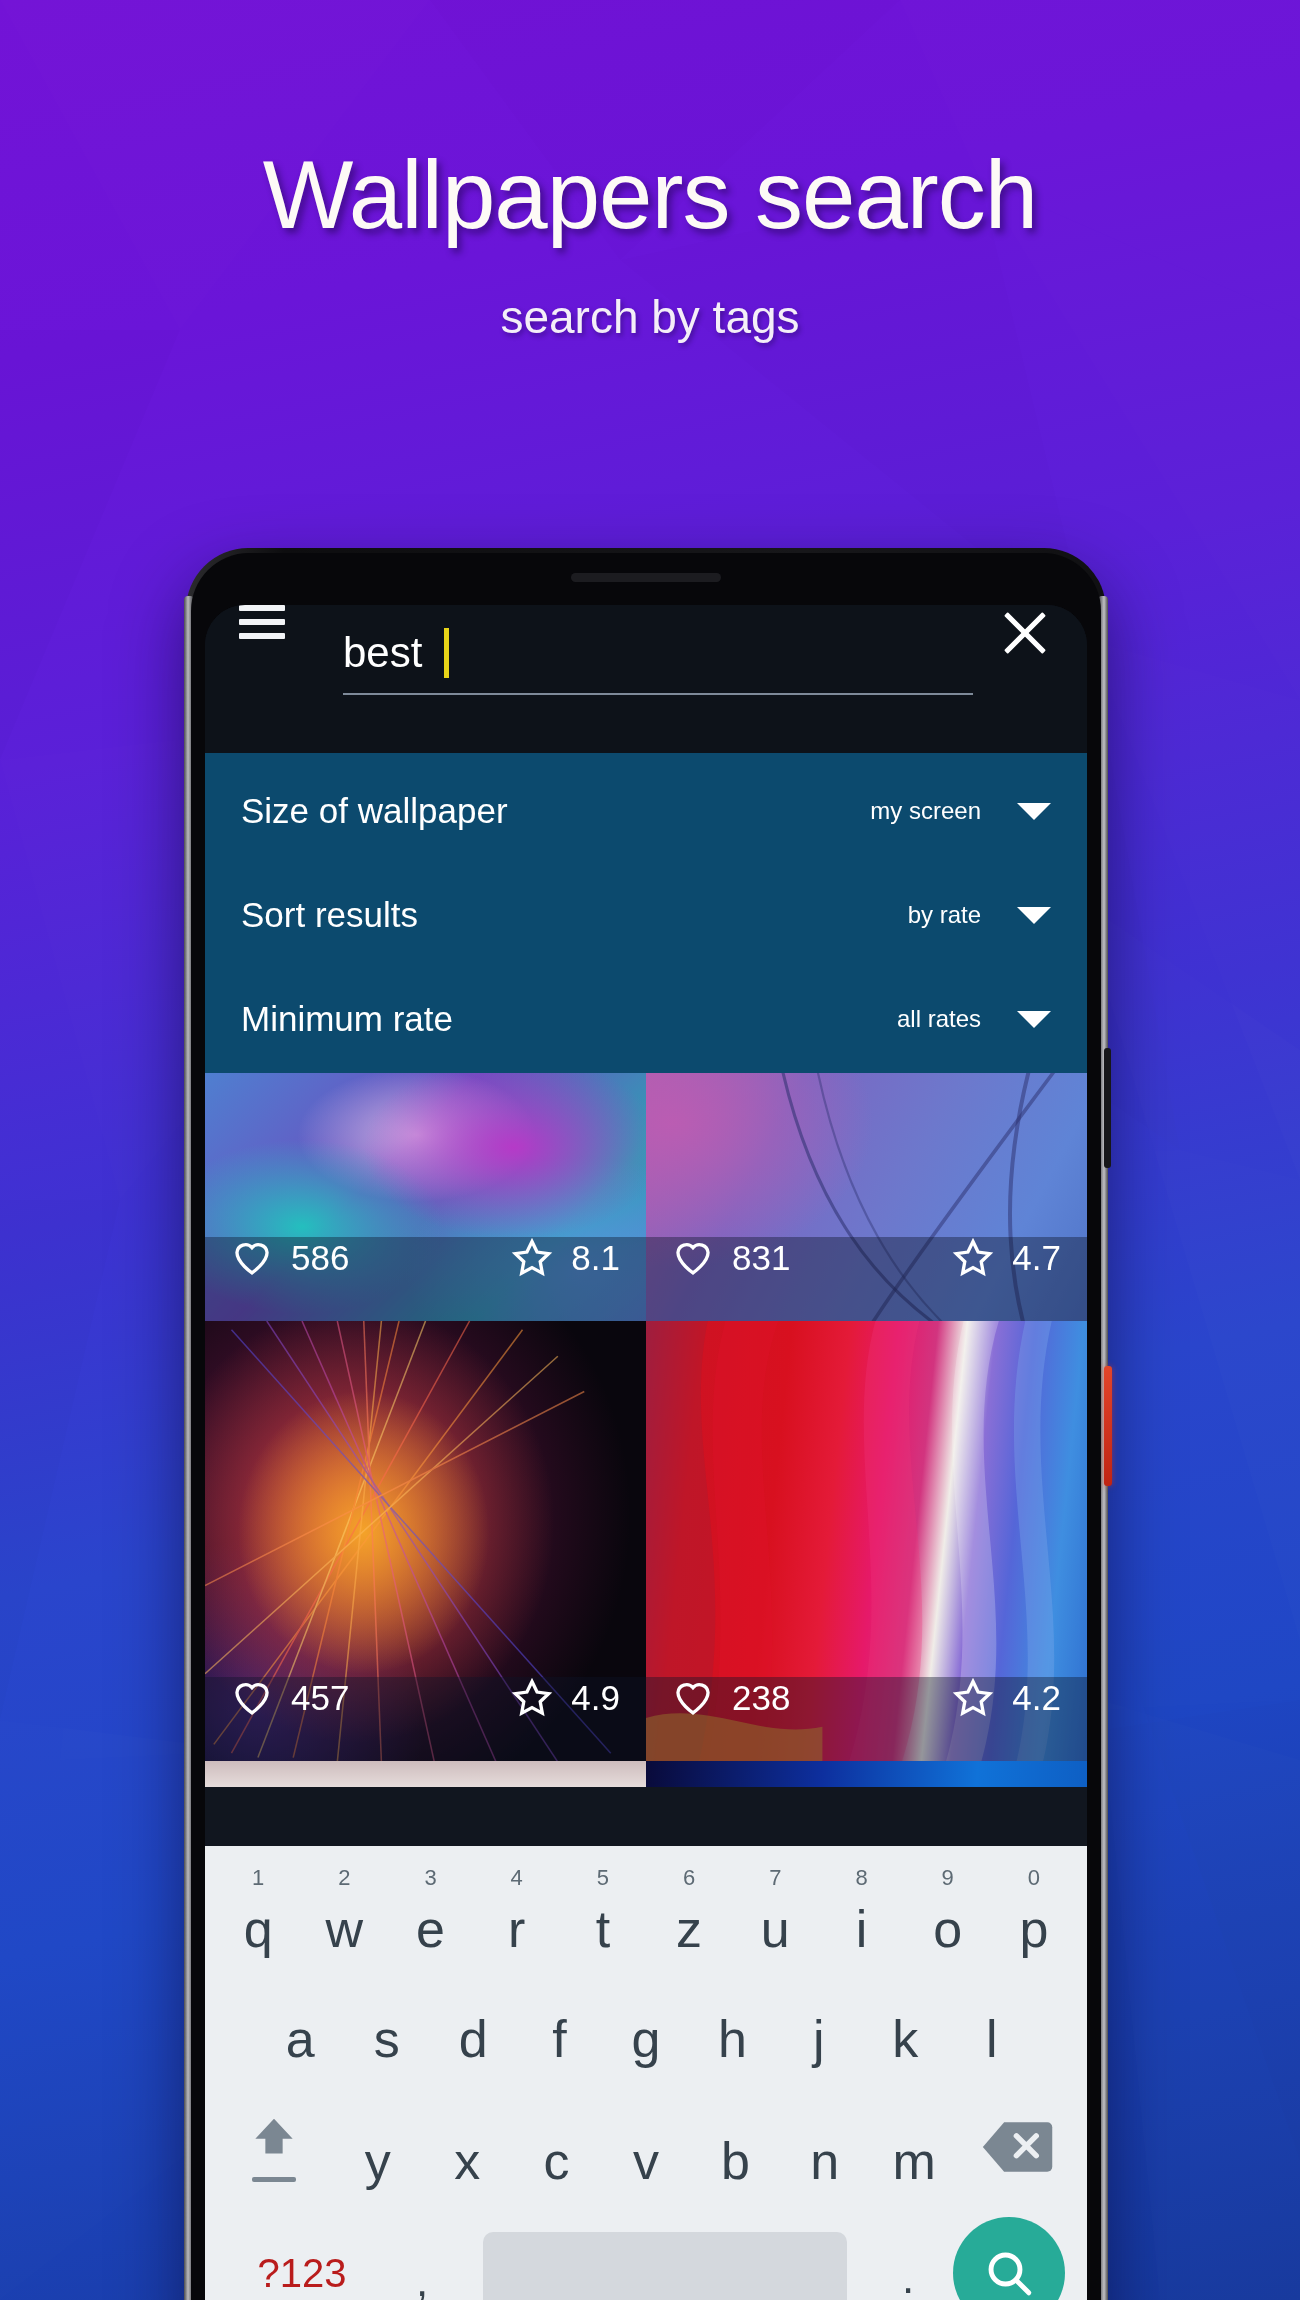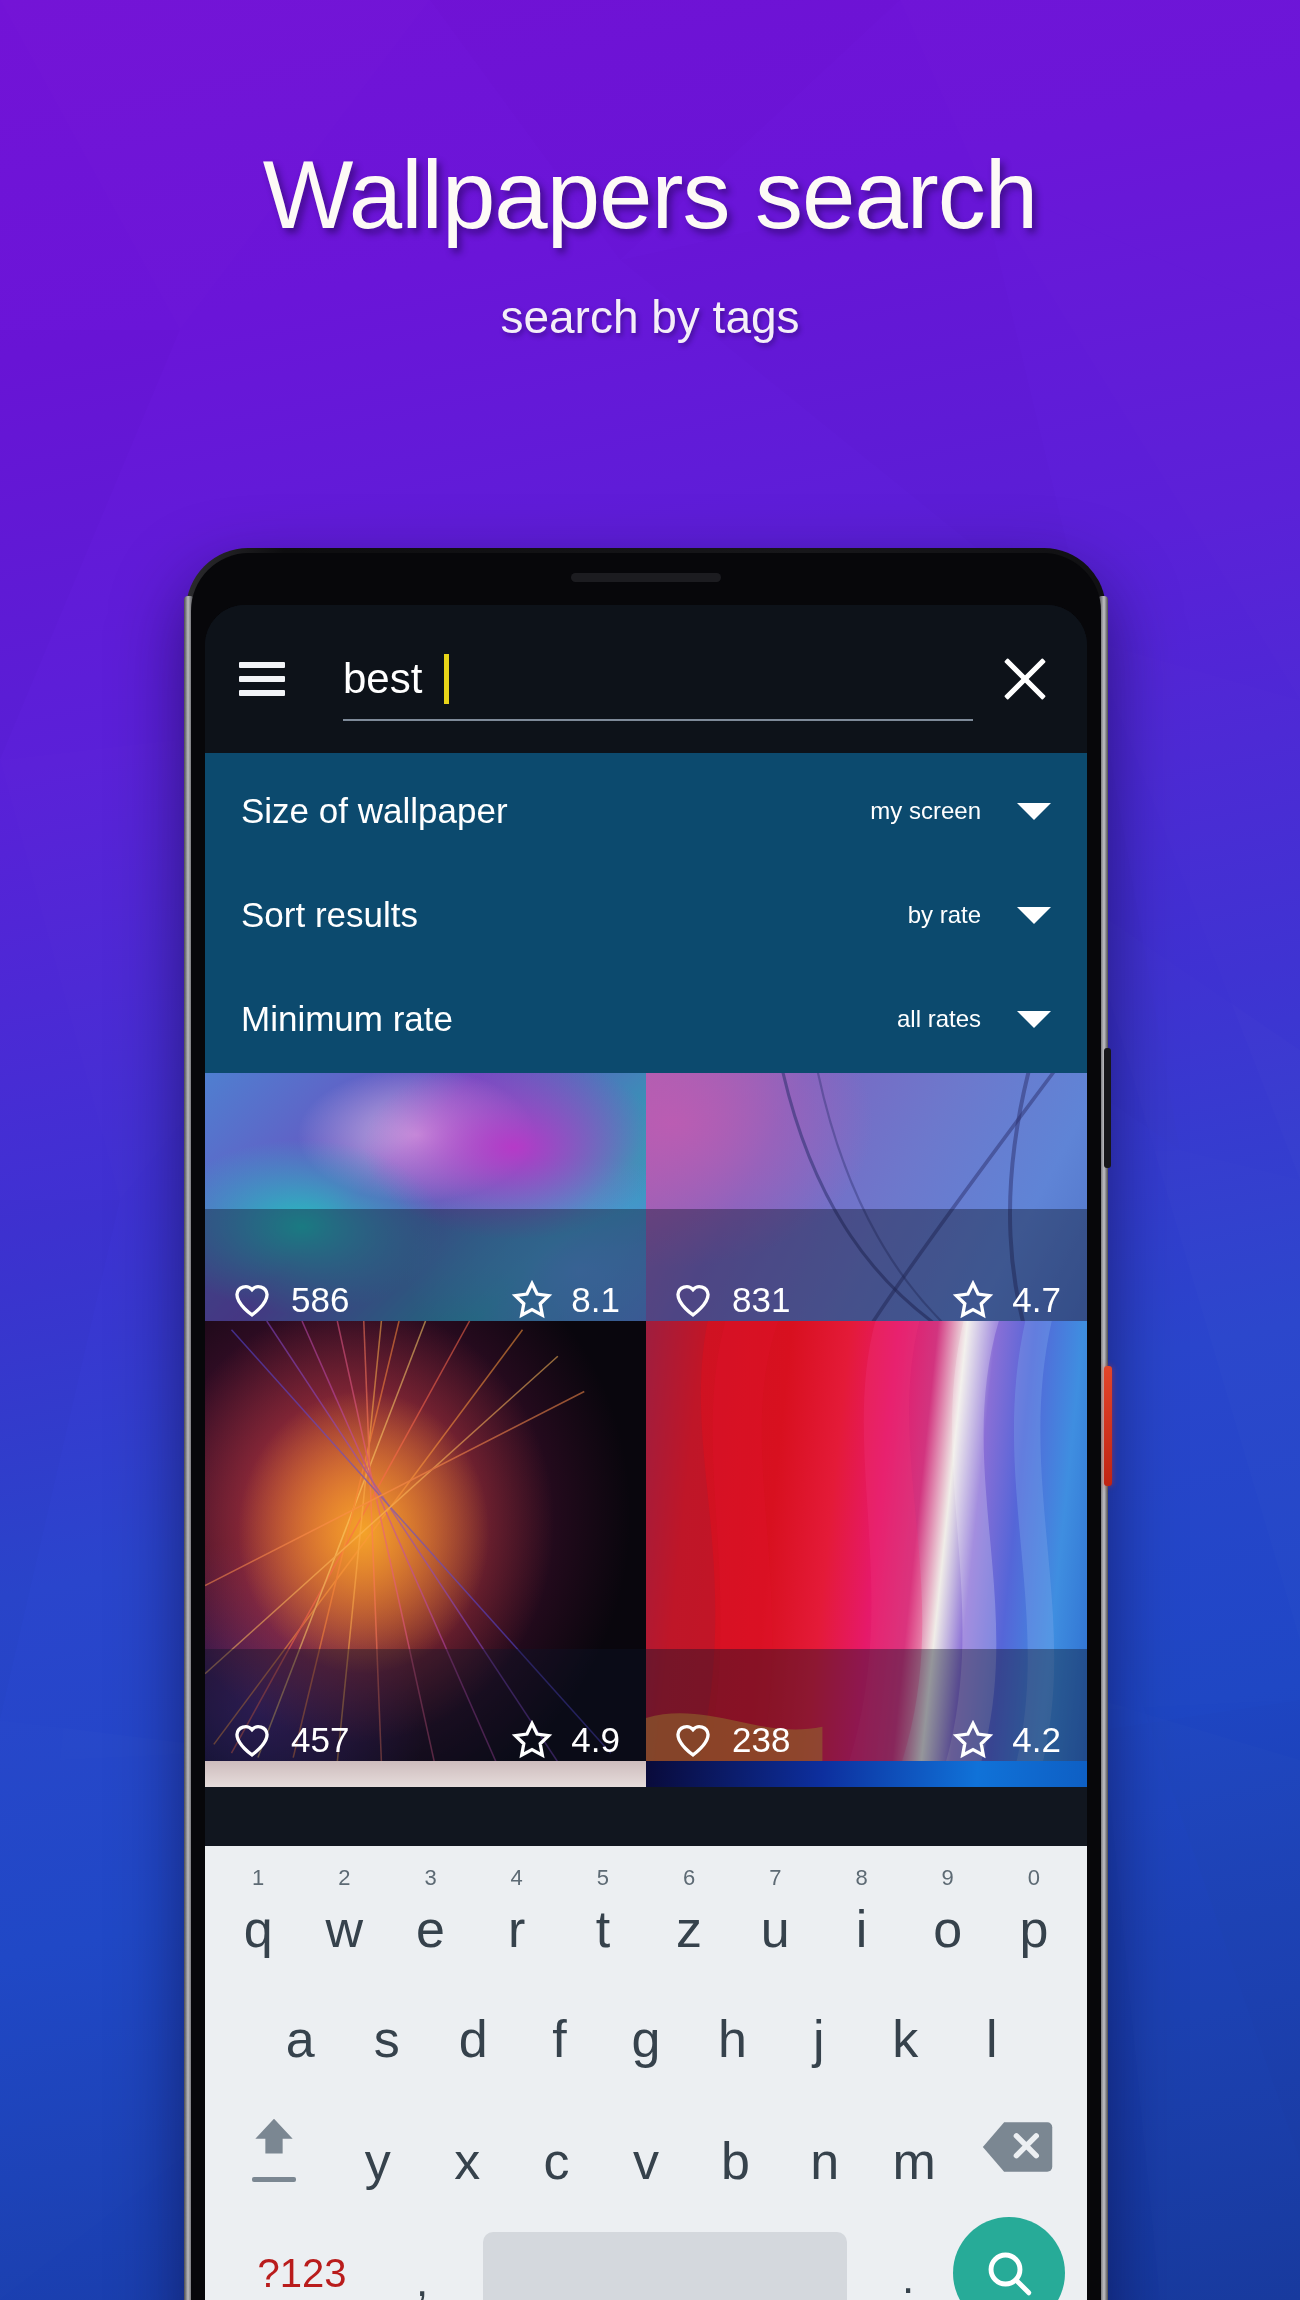--- a/index.html
+++ b/index.html
@@ -79,21 +79,21 @@
     border-radius:40px 40px 0 0;
     background:#11161f;
     overflow:hidden;
     display:flex; flex-direction:column;
   }
 
   
   #appbar{
     flex:0 0 auto; height:148px;
     background:#0d1219;
-    display:flex; align-items:center;
+    display:flex; 
     padding:0 34px;
     position:relative;
   }
   .hamburger{ width:46px; display:flex; flex-direction:column; gap:8px; cursor:pointer; }
   .hamburger span{ display:block; height:6px; background:#f2f4f7; border-radius:1px; }
   #searchwrap{
     flex:1; margin:0 24px 0 58px; position:relative;
     display:flex; align-items:center; height:96px;
   }
   #searchwrap:after{
@@ -128,23 +128,23 @@
     width:0; height:0; border-left:17px solid transparent;
     border-right:17px solid transparent; border-top:17px solid #ffffff;
   }
 
   
   #grid{ flex:1 1 auto; display:flex; flex-direction:column; min-height:0; }
   .grid-row{ display:flex; flex:0 0 auto; }
   .cell{ position:relative; width:50%; overflow:hidden; }
   .cell .art{ position:absolute; inset:0; }
   .overlay{
-    position:absolute; left:0; right:0; bottom:0; height:112px;
+    position:absolute; left:0; right:0; bottom:0; height:84px;
     background:rgba(12,20,40,.40);
-    display:flex; align-items:flex-end; padding:0 26px;
+    display:flex; align-items:flex-start; padding:0 26px;
   }
   .ov-left,.ov-right{ display:flex; align-items:center; gap:18px; }
   .ov-left{ flex:1; }
   .ov-num{ color:#ffffff; font-size:35px; }
   .ico{ width:42px; height:42px; flex:0 0 auto; }
 
   
   .art1{
     background:
       radial-gradient(ellipse 55% 60% at 70% 30%, rgba(186,54,200,.95), rgba(186,54,200,0) 62%),

